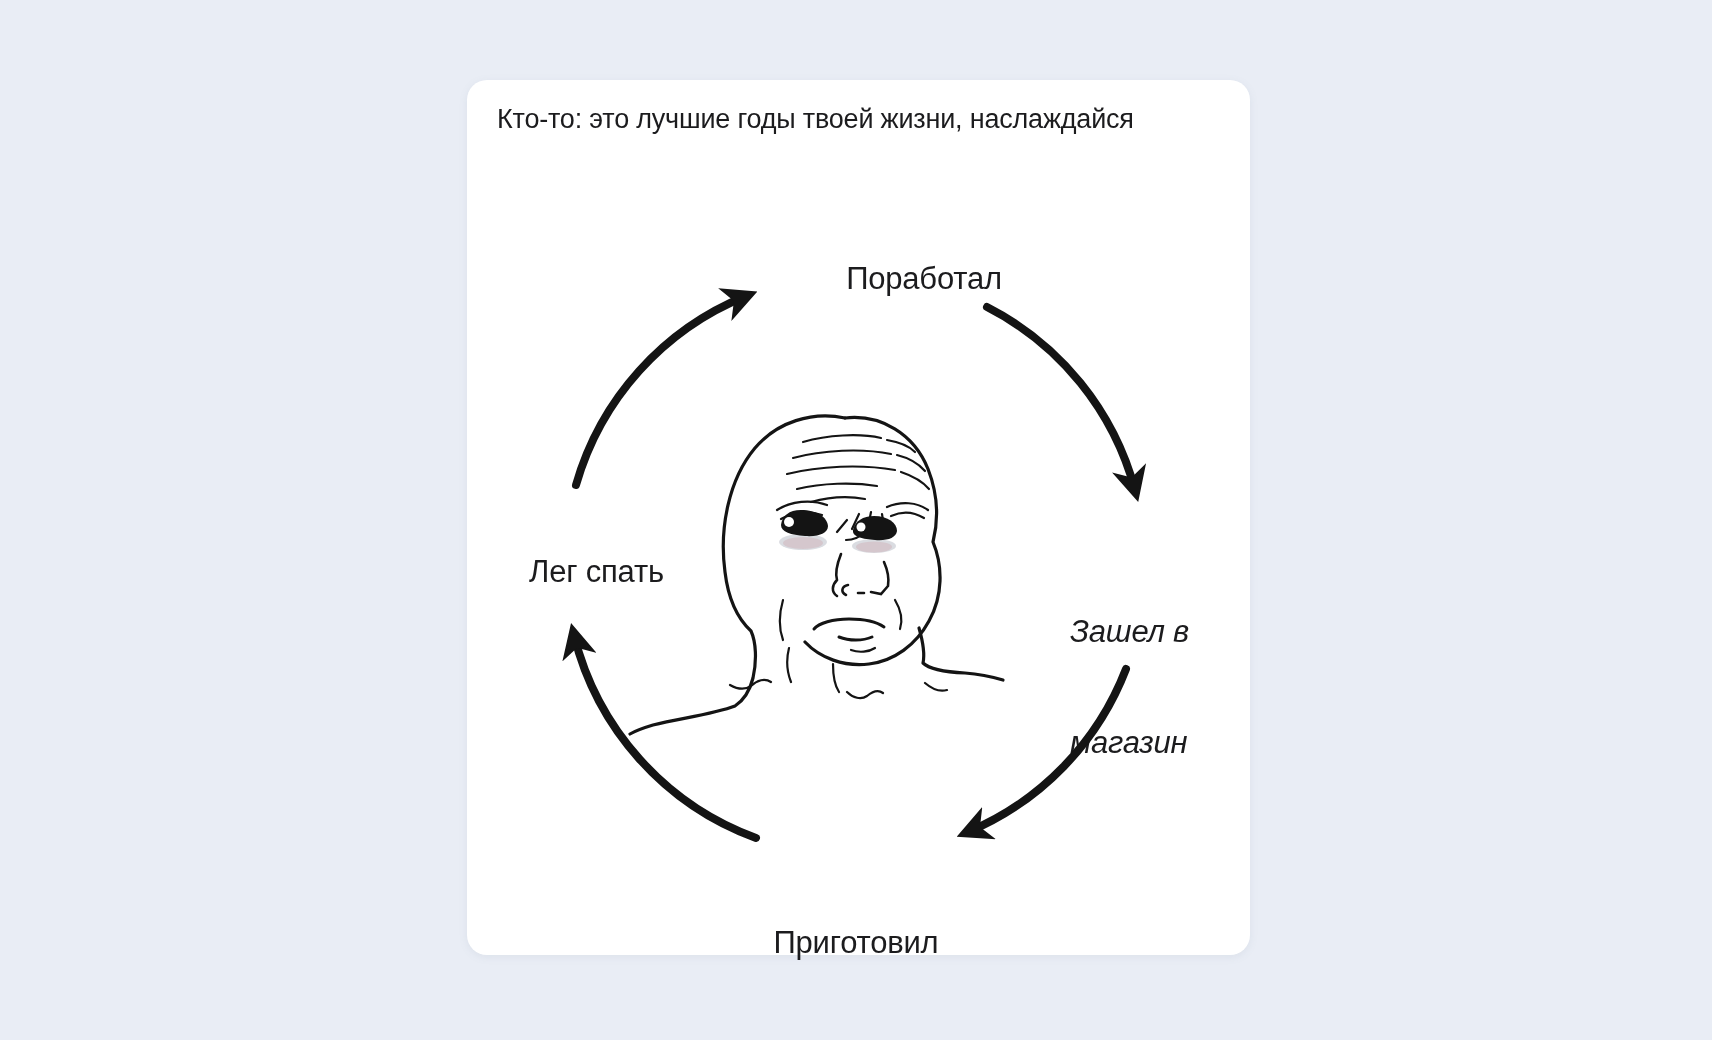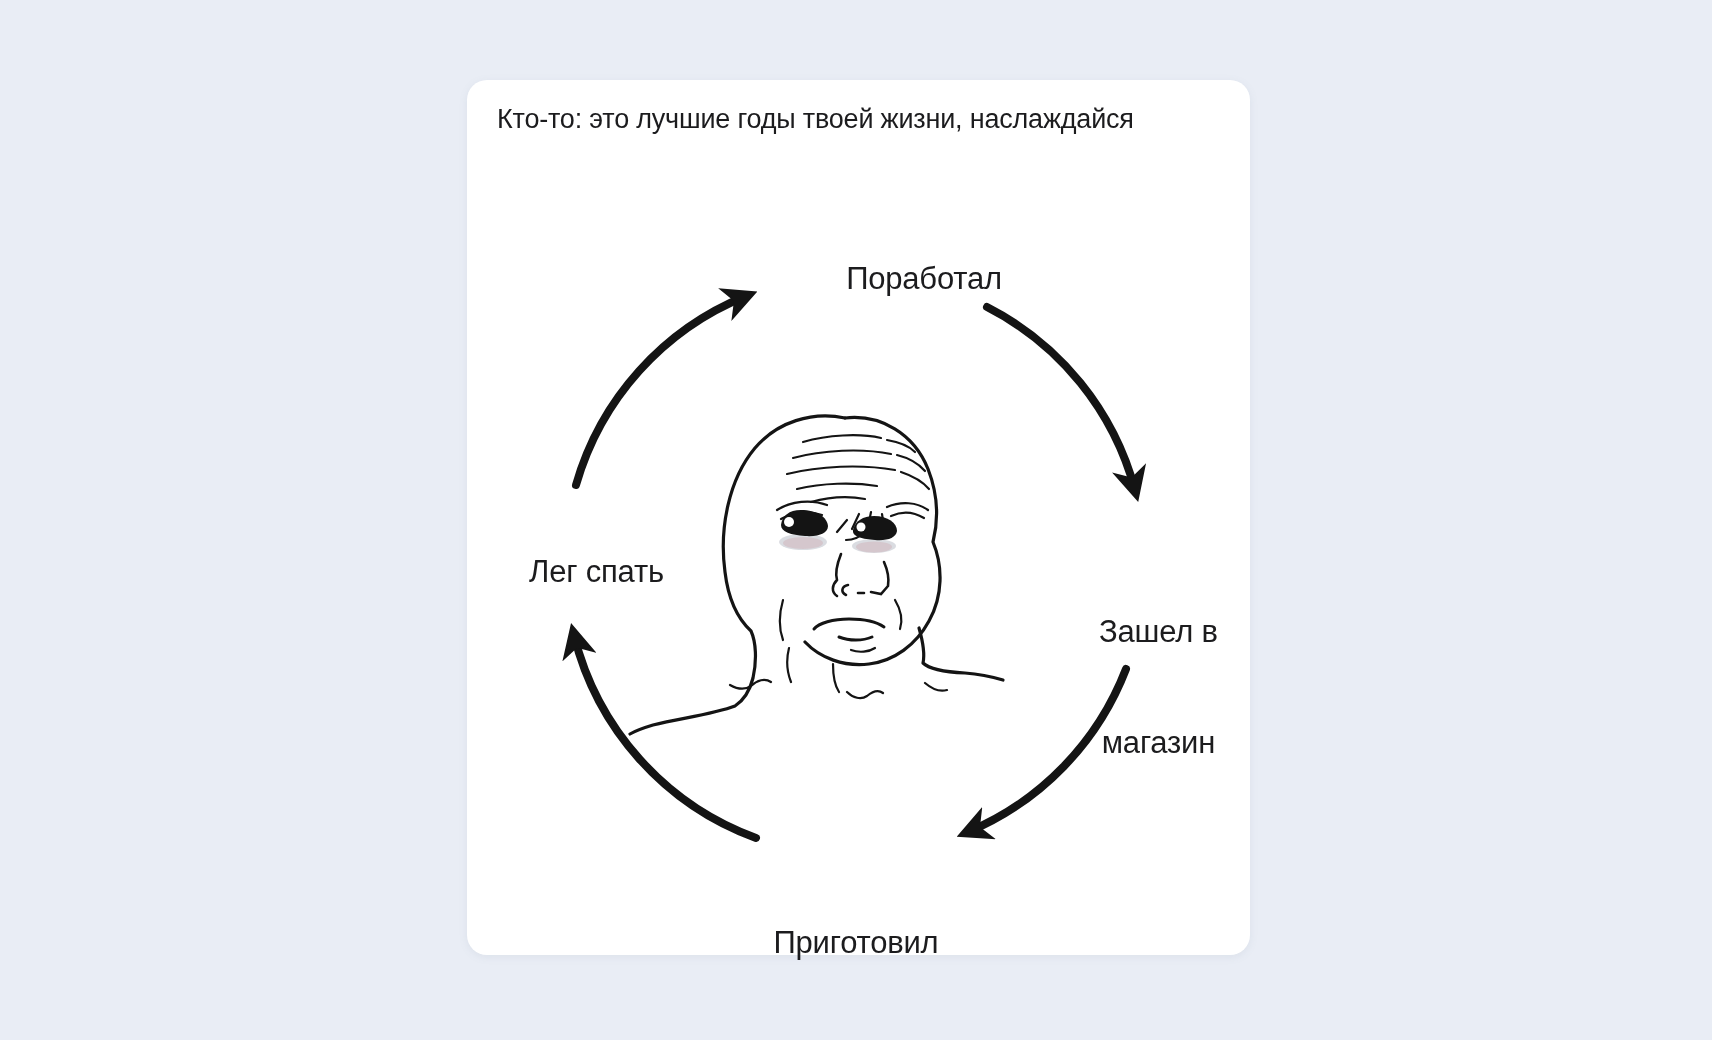--- a/index.html
+++ b/index.html
@@ -34,21 +34,21 @@
     font-size:27px;
     line-height:34px;
   }
   .intro-1{left:30px; top:22px;}
   .intro-2{left:30px; top:82px;}
   .label{
     font-size:31px;
     line-height:37px;
   }
   .label-top{left:409px; top:180px; transform:translateX(-50%); text-align:center;margin-left:48px;}
-  .label-right{left:632px; top:459px; text-align:center;}
+  .label-right{left:603px; top:459px; text-align:left;font-style:italic;}
   .label-bottom{left:389px; top:770px; transform:translateX(-50%); text-align:center;}
   .label-left{left:30px; top:473px;margin-left:32px;}
   svg.diagram{
     position:absolute;
     inset:0;
     width:783px;
     height:875px;
     display:block;
   }
   .arrow{

